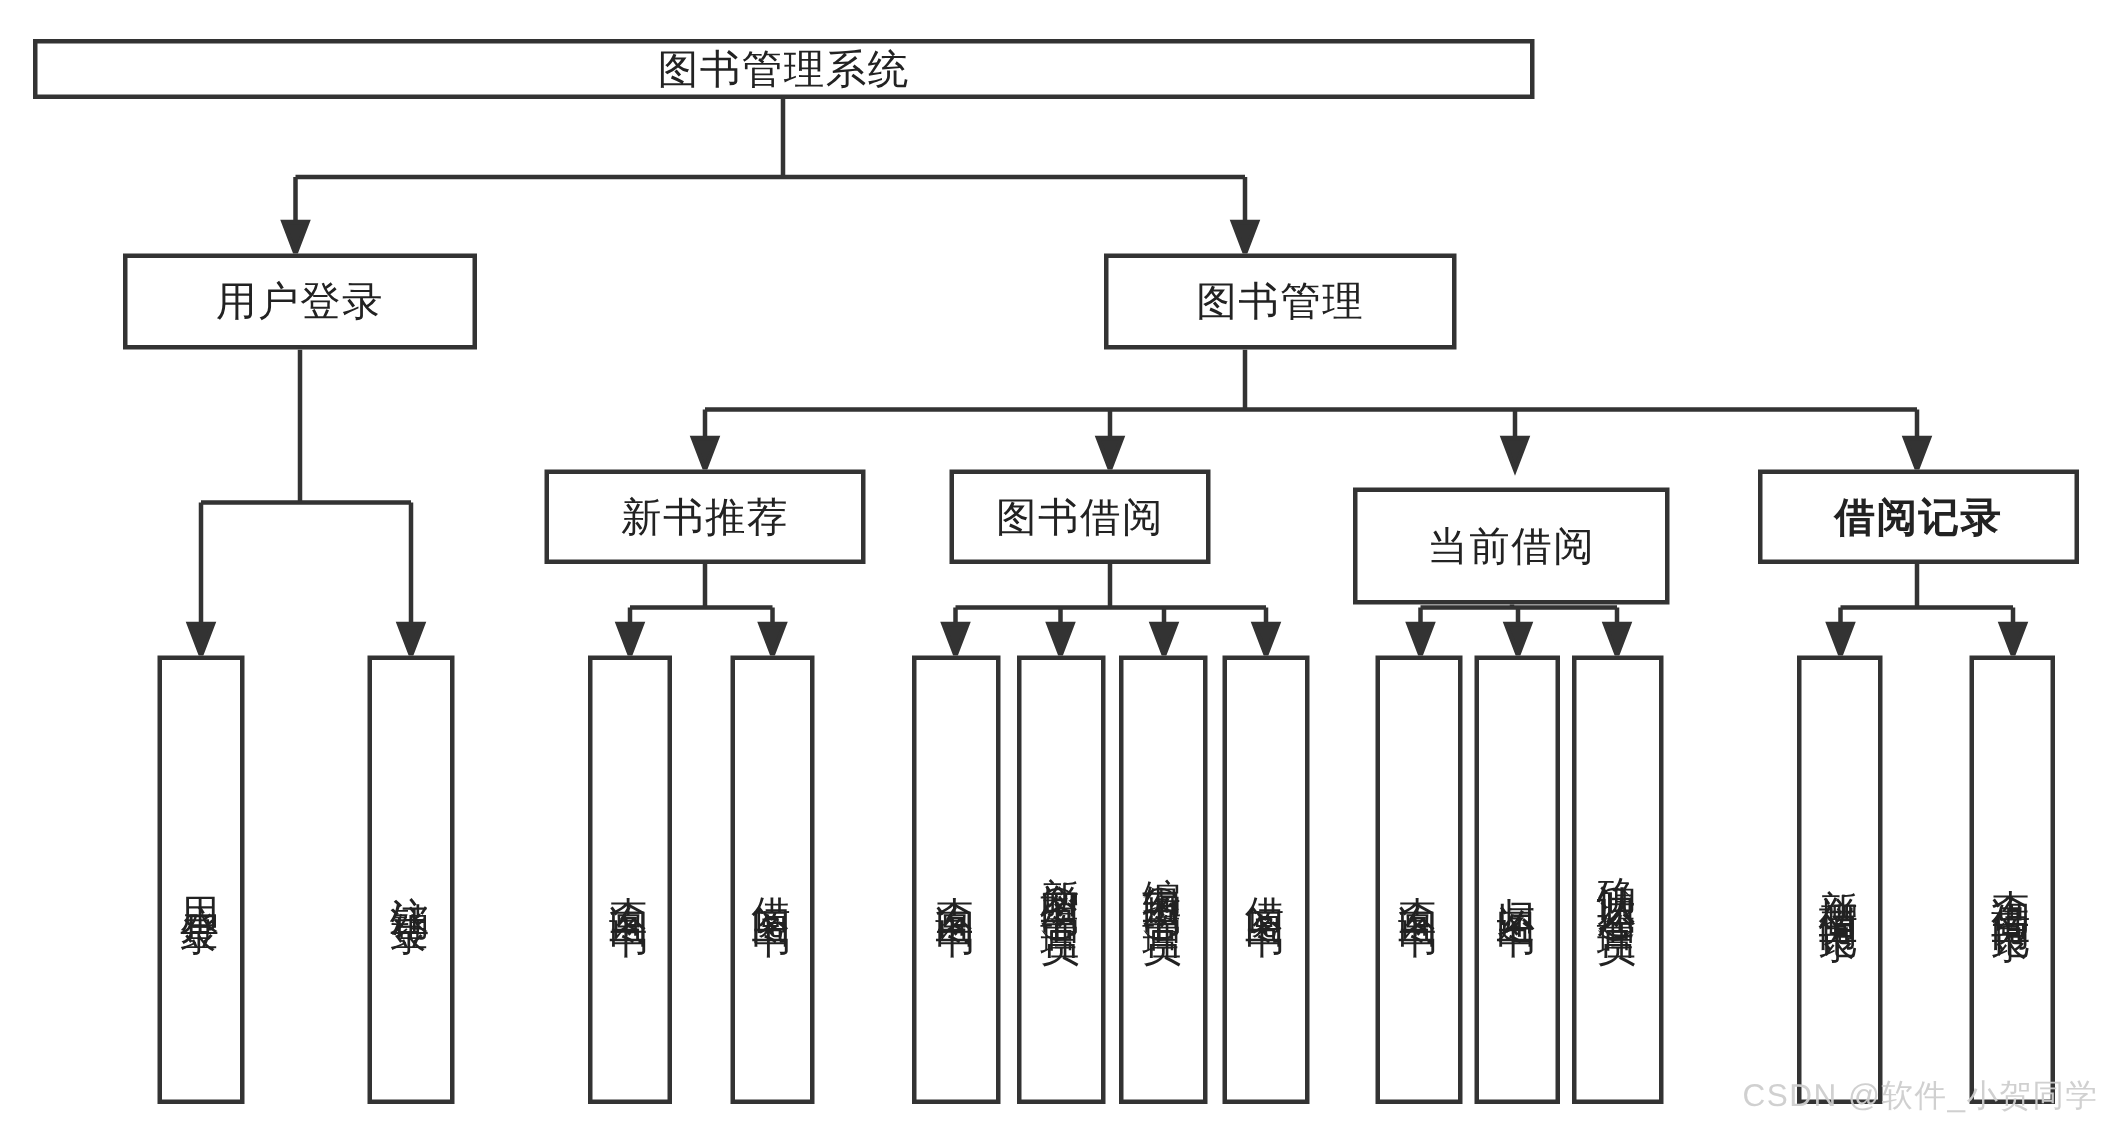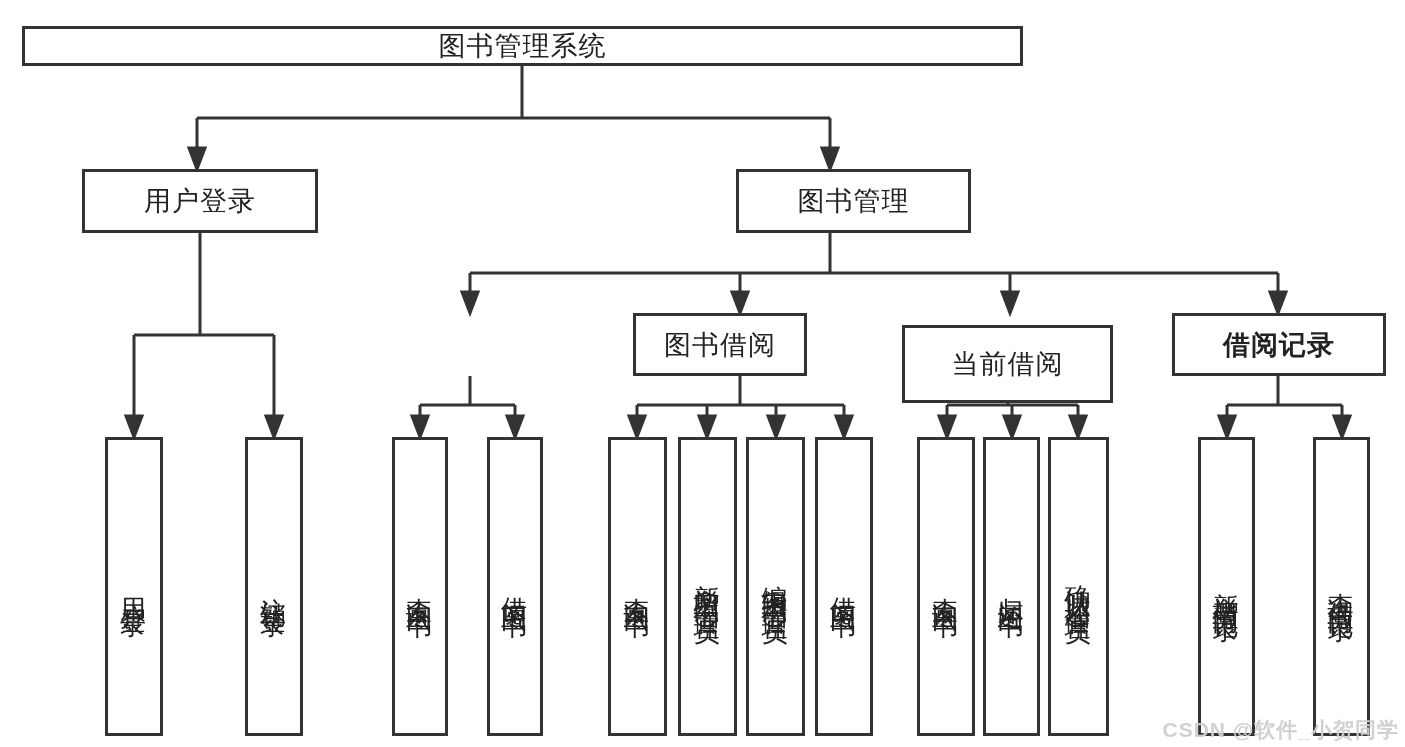--- a/index.html
+++ b/index.html
@@ -64,21 +64,20 @@
   #l-rec-add      { left: 1198px; width: 57px; }
   #l-rec-query    { left: 1313px; width: 57px; }
   #watermark {
     position: absolute;
     right: 6px;
     top: 716px;
     font-size: 21px;
     color: rgba(206, 206, 206, 0.95);
     letter-spacing: 1px;
     z-index: 5;
-    font-weight: bold;
   }
 </style>
 </head>
 <body>
 
 <div id="canvas">
 
   <svg id="edges" viewBox="0 0 1405 747" stroke="#333333" stroke-width="3" fill="#333333">
 
     <g>
@@ -127,20 +126,21 @@
       <polygon points="1219,416 1235,416 1227,437"></polygon>
       <polygon points="1334,416 1350,416 1342,437"></polygon>
     </g>
   </svg>
 
   <div class="node" id="n-root">图书管理系统</div>
 
   <div class="node" id="n-user">用户登录</div>
   <div class="node" id="n-mgmt">图书管理</div>
 
+  <div class="node" id="n-newrec">新书推荐</div>
   <div class="node" id="n-borrow">图书借阅</div>
   <div class="node" id="n-current">当前借阅</div>
   <div class="node" id="n-records">借阅记录</div>
 
   <div class="node leaf" id="l-user-login">用户登录</div>
   <div class="node leaf" id="l-logout">注销登录</div>
 
   <div class="node leaf" id="l-nr-query">查询图书</div>
   <div class="node leaf" id="l-nr-borrow">借阅图书</div>
 

